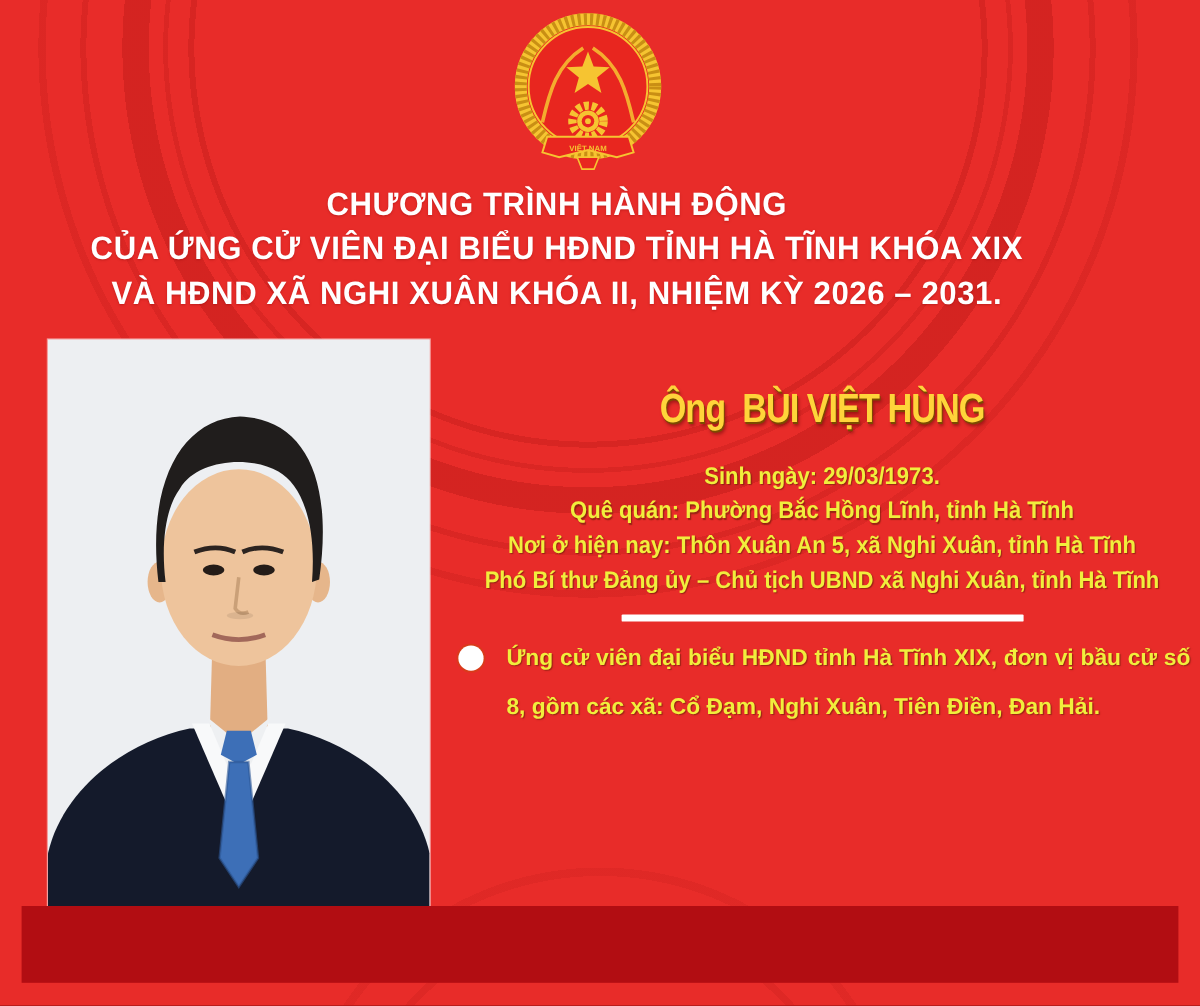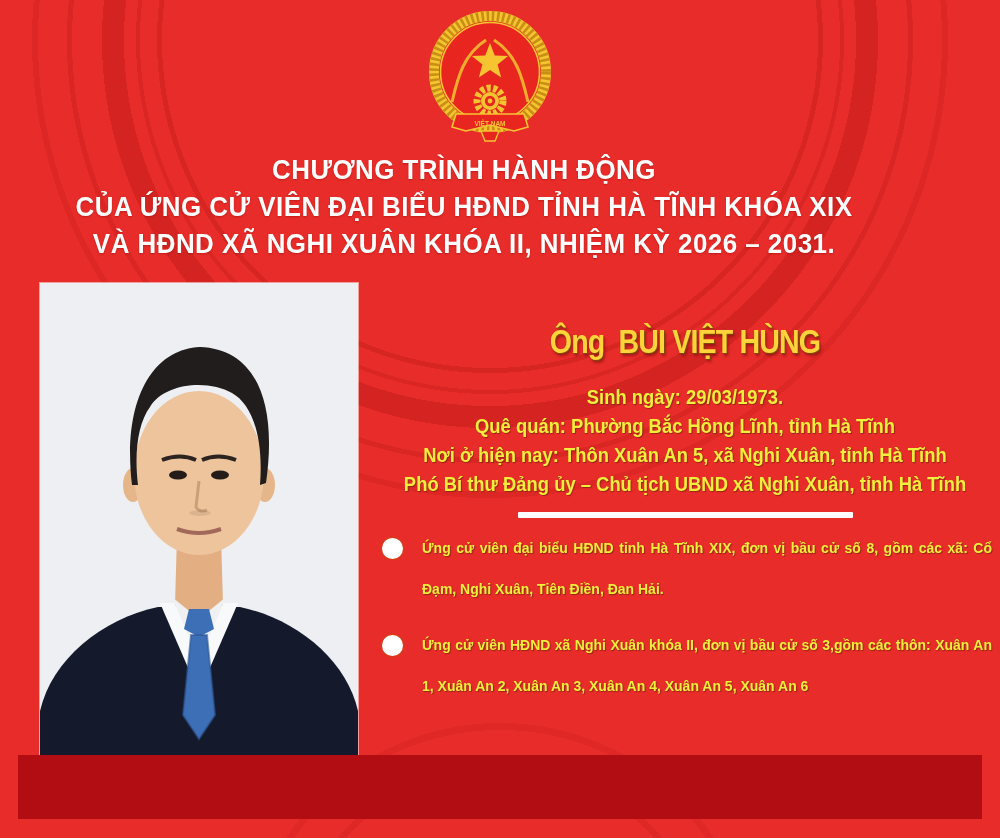--- a/index.html
+++ b/index.html
@@ -78,21 +78,21 @@
     width:335px;height:6px;margin:13px auto 0;
     background:#ffffff;border-radius:1px;
   }
   
   .bullets{
     position:absolute;left:378px;top:528px;width:614px;
     margin:0;padding:0;list-style:none;
   }
   .bullet-item{
     position:relative;padding-left:44px;margin-bottom:15px;
-    font-size:14px;font-weight:700;line-height:41px;
+    font-size:19px;font-weight:700;line-height:41px;
     color:#f1ee3c;text-align:justify;
     text-shadow:1px 1px 1px rgba(90,30,0,.55);
   }
   .dot{
     position:absolute;left:4px;top:10px;
     width:21px;height:21px;border-radius:50%;
     background:#ffffff;box-shadow:0 0 0 1.5px rgba(190,90,0,.35);
   }
   
   .bottom-bar{
@@ -169,21 +169,17 @@
     <div class="detail">Nơi ở hiện nay: Thôn Xuân An 5, xã Nghi Xuân, tỉnh Hà Tĩnh</div>
     <div class="detail">Phó Bí thư Đảng ủy – Chủ tịch UBND xã Nghi Xuân, tỉnh Hà Tĩnh</div>
     <div class="divider"></div>
   </section>
 
   <ul class="bullets">
     <li class="bullet-item">
       <span class="dot"></span>
       <span>Ứng cử viên đại biểu HĐND tỉnh Hà Tĩnh XIX, đơn vị bầu cử số 8, gồm các xã: Cổ Đạm, Nghi Xuân, Tiên Điền, Đan Hải.</span>
     </li>
-    <li class="bullet-item">
-      <span class="dot"></span>
-      <span>Ứng cử viên HĐND xã Nghi Xuân khóa II, đơn vị bầu cử số 3,gồm các thôn: Xuân An 1, Xuân An 2, Xuân An 3, Xuân An 4, Xuân An 5, Xuân An 6</span>
-    </li>
   </ul>
 
   <div class="bottom-bar"></div>
 
 </div>
 
 </body></html>

